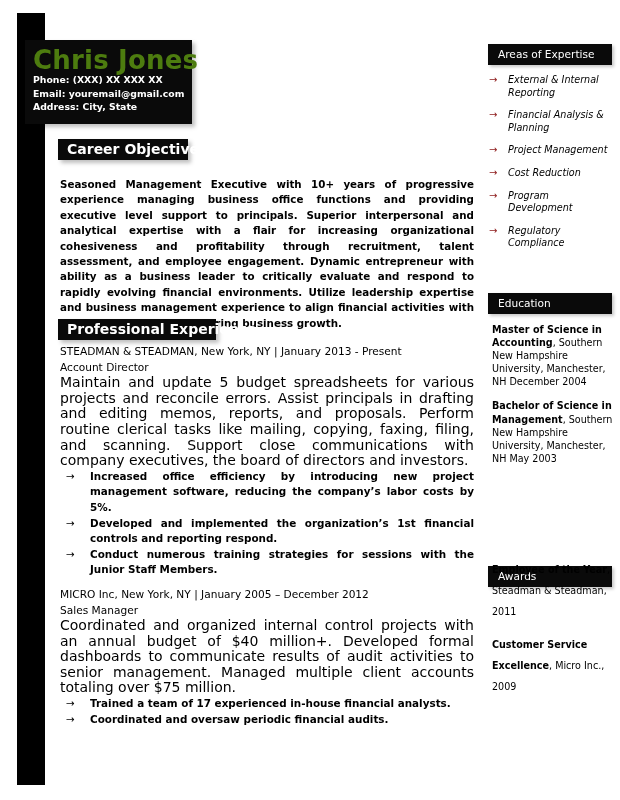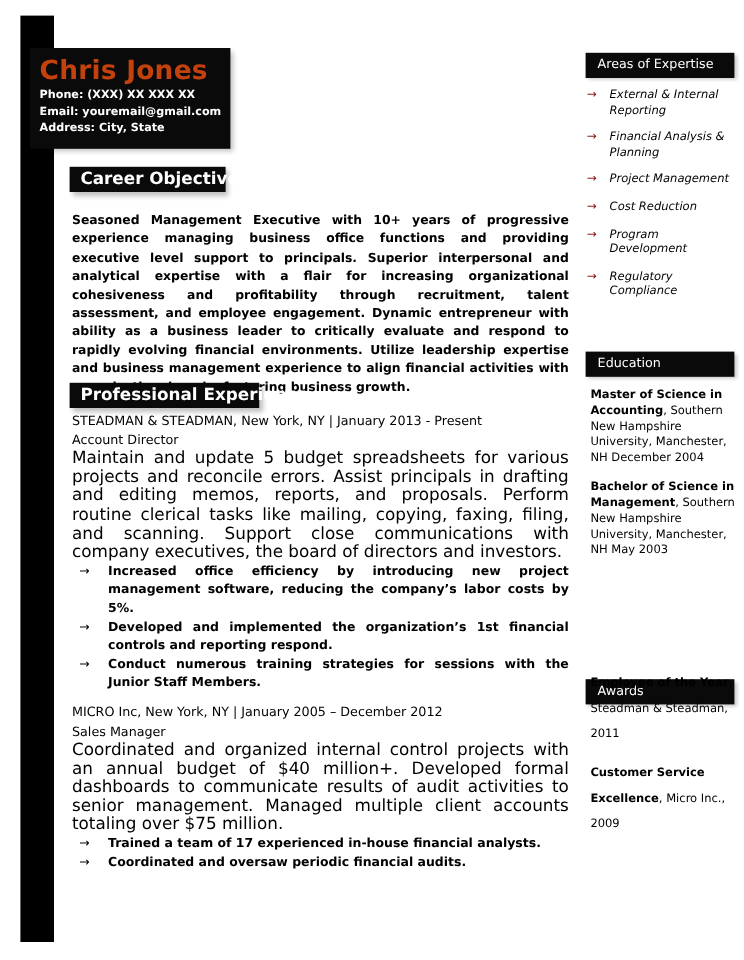--- a/index.html
+++ b/index.html
@@ -42,22 +42,22 @@
     left: 25px;
     top: 40px;
     width: 167px;
     height: 84px;
     background: #0a0a0a;
     box-shadow: 3px 3px 4px rgba(0,0,0,0.25);
     box-sizing: border-box;
     padding: 7px 0 0 8px;
   }
   .name-block .fullname {
-    color: #c2410c;
-    font-size: 22px;
+    color: #4d7c0f;
+    font-size: 26px;
     font-weight: bold;
     line-height: 26px;
     letter-spacing: 0.2px;
     white-space: nowrap;
   }
   .name-block .contact-line {
     color: #ffffff;
     font-size: 9.3px;
     font-weight: bold;
     line-height: 13.5px;

